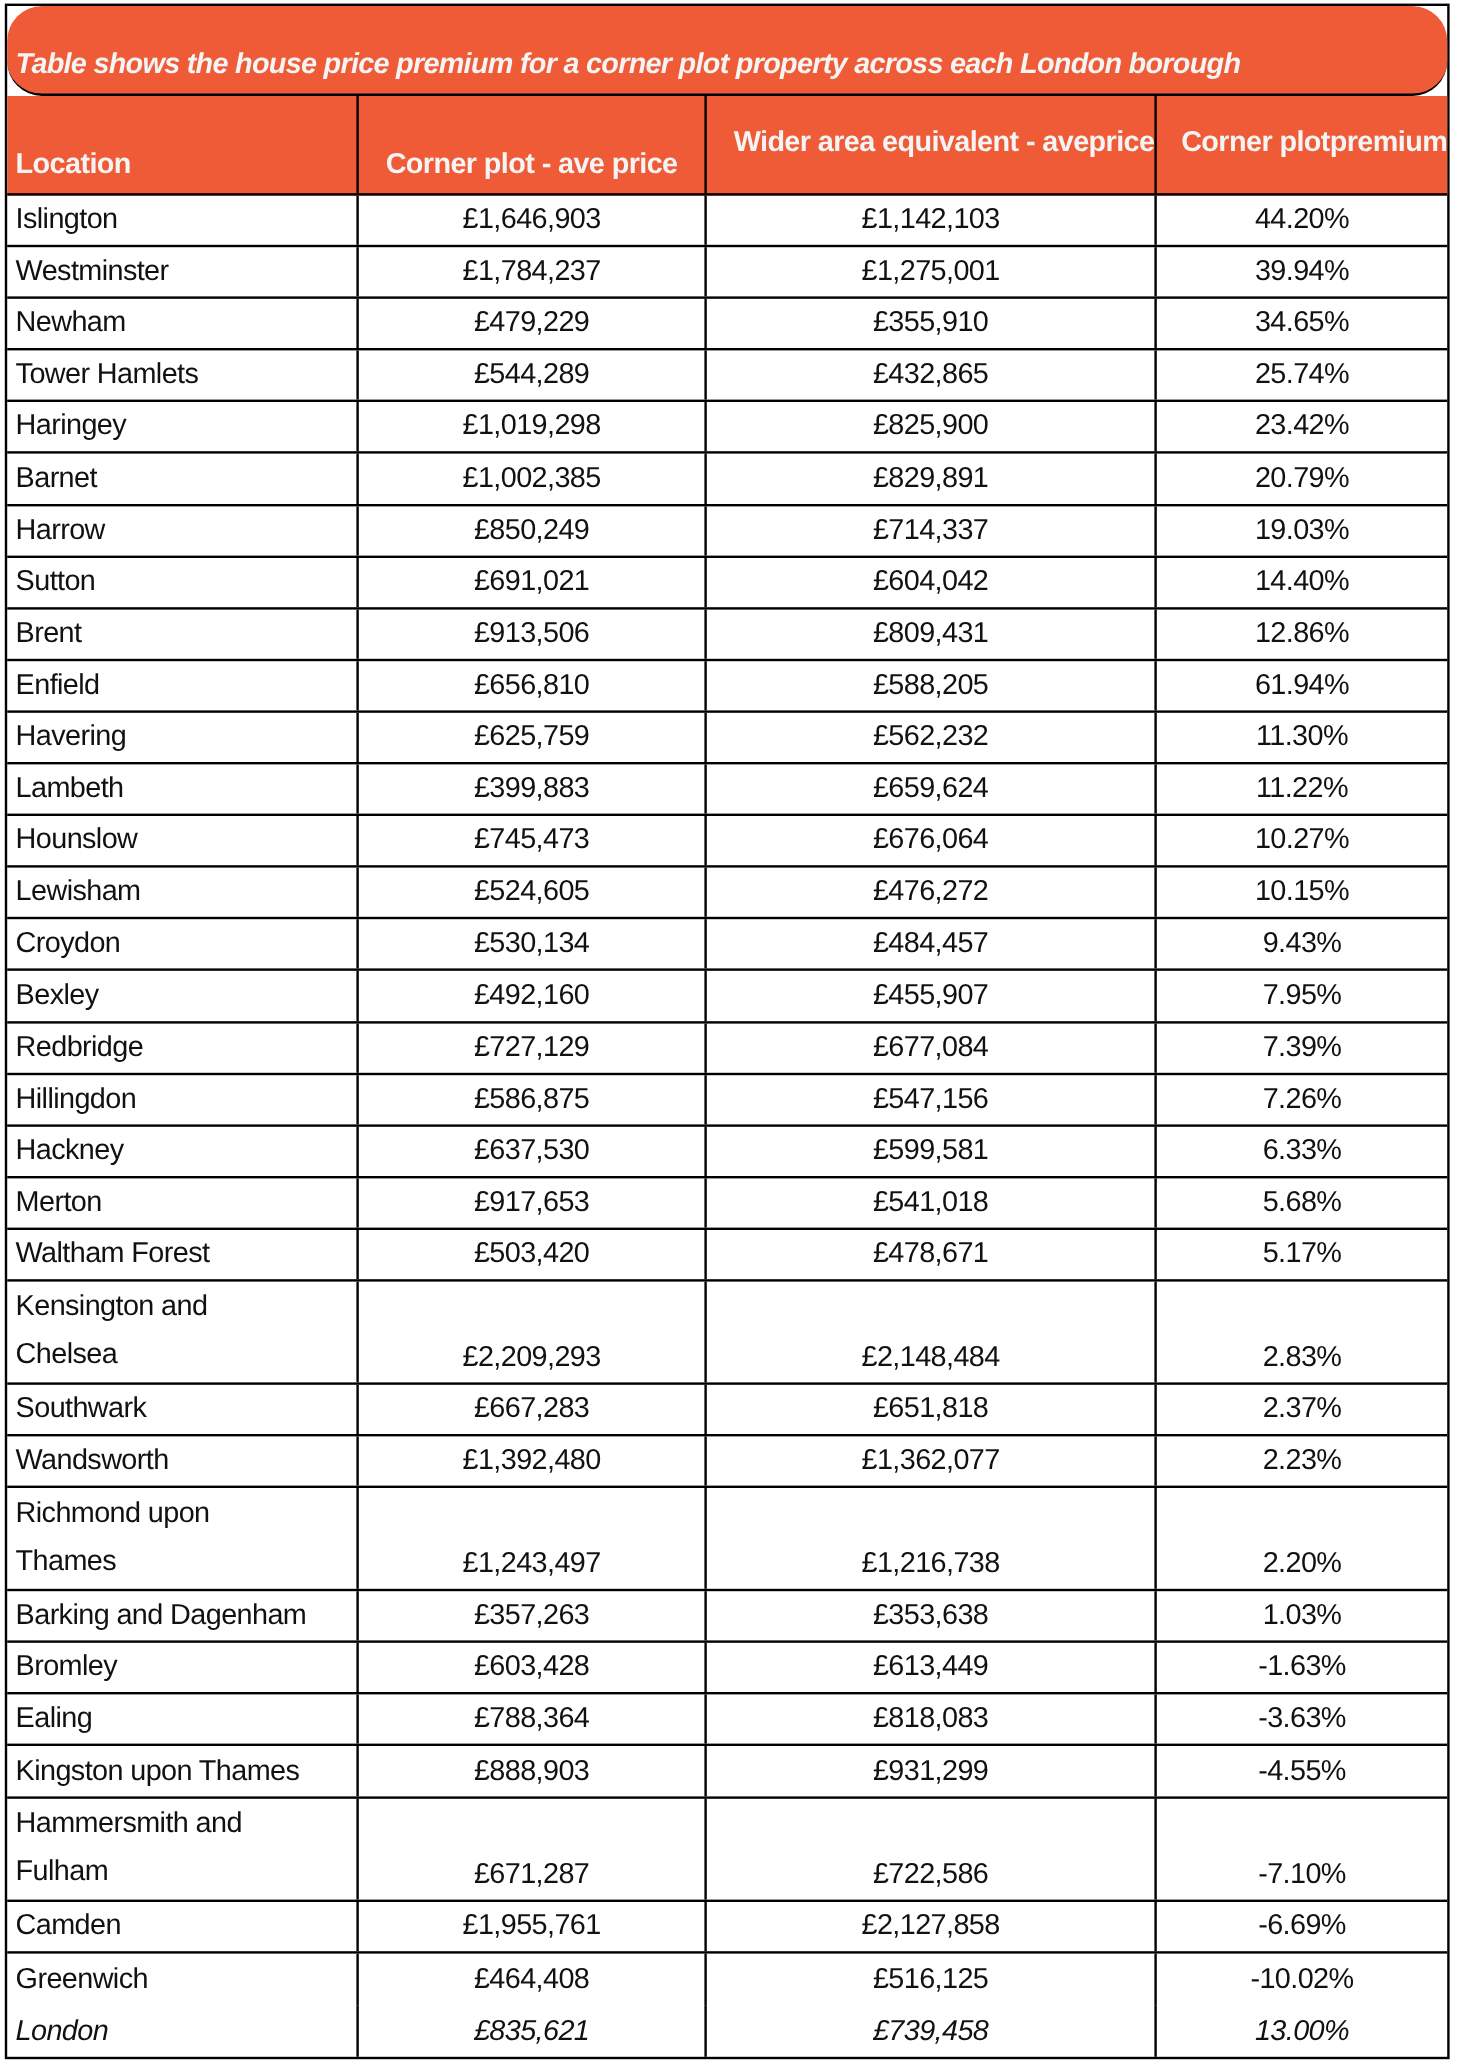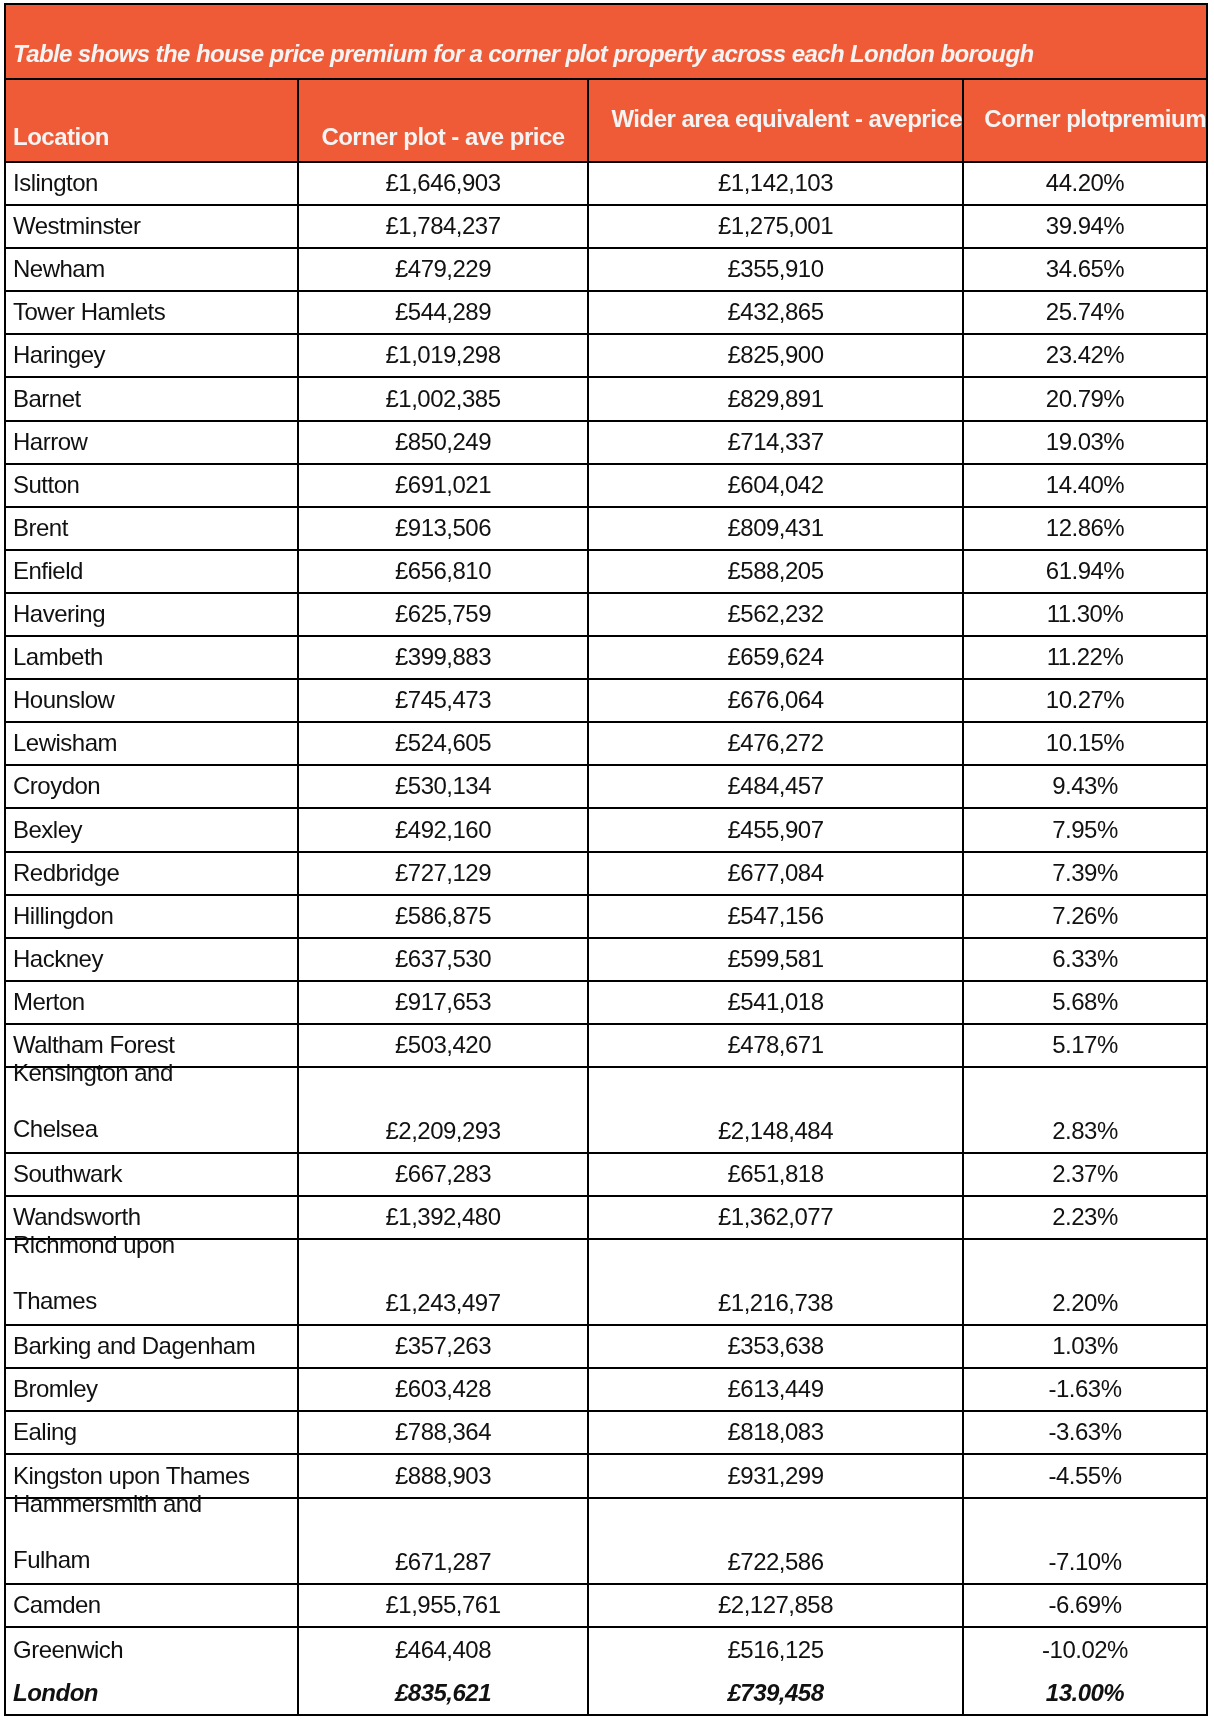--- a/index.html
+++ b/index.html
@@ -8,36 +8,36 @@
     position: absolute; left: 4px; top: 3px; width: 1204px;
     border: 2.5px solid #000; box-sizing: border-box;
     font-family: "Liberation Sans", sans-serif;
     color: #111;
   }
   .title {
     height: 75px; background: #EE5B36; color: #F4F4F4;
     font-weight: bold; font-style: italic; font-size: 24px;
     letter-spacing: -0.6px;
     display: flex; align-items: flex-end; padding: 0 0 10px 7px; box-sizing: border-box;
-    border-bottom: 2.5px solid #000; white-space: nowrap;
+    border-bottom: 2.5px solid #000; white-space: nowrap; border-radius: 29px;
   }
   .row { display: flex; border-bottom: 2.5px solid #000; box-sizing: border-box; }
   .row:last-child { border-bottom: none; }
   .cell { box-sizing: border-box; display: flex; align-items: flex-end; padding-bottom: 7px; font-size: 24px; letter-spacing: -0.5px; }
   .c0 { width: 293px; padding-left: 7px; border-right: 2.5px solid #000; }
   .c1 { width: 290px; justify-content: center; border-right: 2.5px solid #000; }
   .c2 { width: 375px; justify-content: center; border-right: 2.5px solid #000; }
   .c3 { flex: 1; justify-content: center; }
   .hdr { height: 83px; background: #EE5B36; color: #F4F4F4; font-weight: bold; border-bottom-color: #000; }
   .hdr .cell { text-align: center; line-height: 40px; padding-bottom: 4px; font-size: 24px; }
   .hdr .c0 { justify-content: flex-start; }
   .single { height: 43.1px; }
   .double { height: 86px; }
-  .double .c0 { flex-direction: column; align-items: flex-start; justify-content: flex-end; line-height: 40px; padding-bottom: 3px; gap: 16px; }
-  .total { font-weight: bold; font-style: italic; }
+  .double .c0 { flex-direction: column; align-items: flex-start; justify-content: flex-end; line-height: 40px; padding-bottom: 3px; }
+  .total { font-weight: normal; font-style: italic; }
 </style>
 </head>
 <body>
 
 <div class="tbl">
   <div class="title">Table shows the house price premium for a corner plot property across each London borough</div>
   <div class="row hdr">
     <div class="cell c0">
         <span>Location</span>
       </div>

